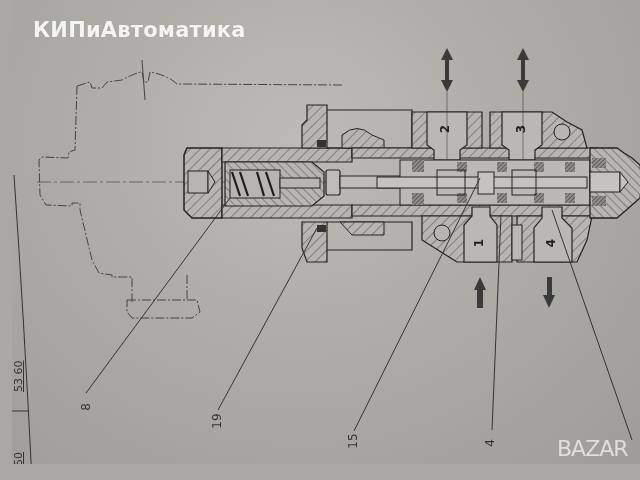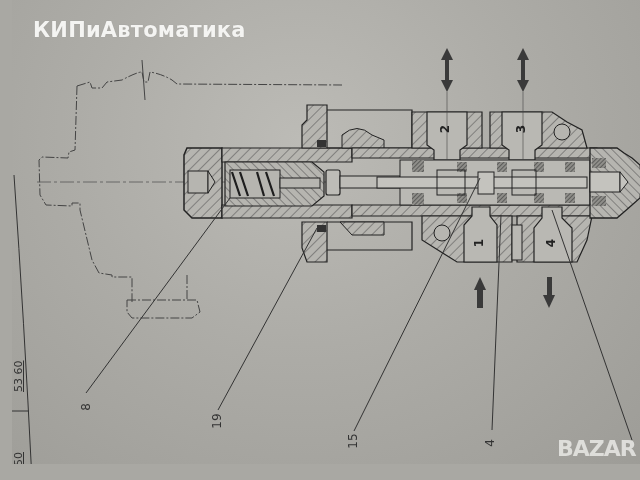--- a/index.html
+++ b/index.html
@@ -34,21 +34,21 @@
     text-decoration: underline;
     white-space: nowrap;
   }
   .port-label {
     position: absolute; font-size: 12px; font-weight: bold; color: #222;
     transform: rotate(-90deg);
     font-family: "DejaVu Sans", sans-serif;
   }
   .bazar {
     position: absolute; left: 545px; top: 436px;
-    font-size: 22px; font-weight: bold; color: #e9e9e6;
+    font-size: 22px; font-weight: normal; color: #e9e9e6;
     font-family: "DejaVu Sans", sans-serif; letter-spacing: -1px;
     opacity: 0.85;
   }
 </style>
 </head>
 <body>
 
 <div class="stage">
 
   <svg class="drawing" width="640" height="480" viewBox="0 0 640 480">

